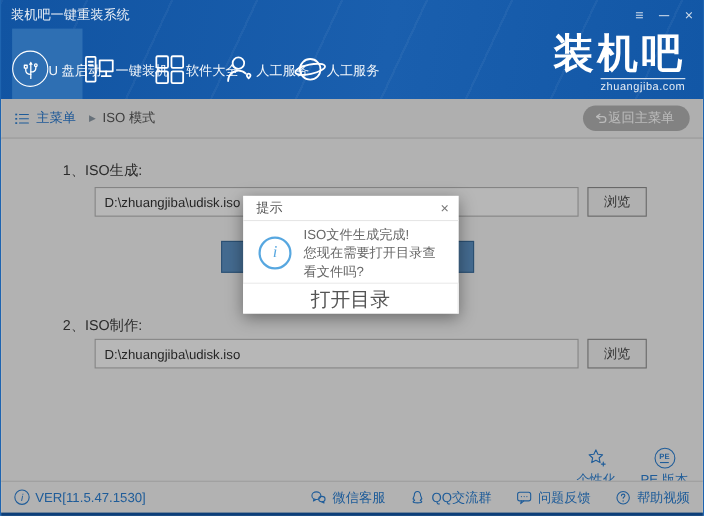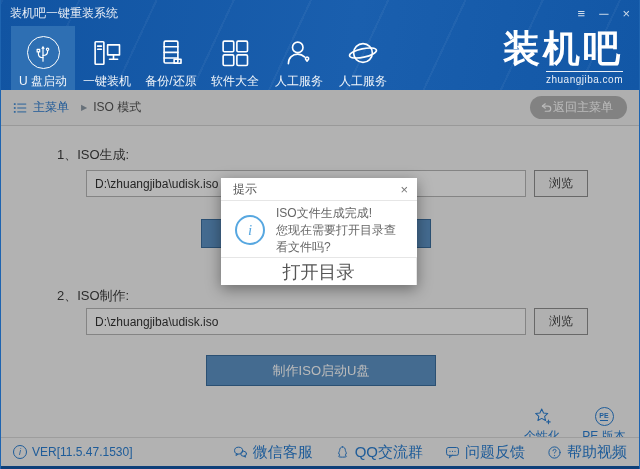--- a/index.html
+++ b/index.html
@@ -14,21 +14,21 @@
     background-image:repeating-linear-gradient(115deg, rgba(255,255,255,0.045) 0 2px, transparent 2px 70px),
                      linear-gradient(100deg,#1154a2 0%, #1a5fae 55%, #1257a6 100%);
     z-index:5; }
   .titlebar { position:absolute; top:0; left:0; right:0; height:26px; display:flex; align-items:center; padding:0 9px; }
   .win-title { color:#e9eef5; font-size:12px; }
   .win-controls { margin-left:auto; display:flex; align-items:center; gap:14px; color:#cfdcea; }
   .win-controls span { cursor:default; font-size:13px; line-height:1; }
   .ctl-min { letter-spacing:0; }
 
   .nav { position:absolute; top:26px; left:10px; height:64px; display:flex; }
-  .nav-item { width:64px; height:64px; display:flex; flex-direction:column; align-items:center; justify-content:flex-start; padding-top:9px; color:#ffffff; cursor:pointer; }
+  .nav-item { width:64px; height:64px; display:flex; flex-direction:row; align-items:center; justify-content:flex-start; padding-top:9px; color:#ffffff; cursor:pointer; }
   .nav-item.active { background:#2e6fb3; }
   .nav-icon { height:36px; display:flex; align-items:center; justify-content:center; }
   .usb-circle { width:33px; height:33px; border:1px solid #ffffff; border-radius:50%; display:flex; align-items:center; justify-content:center; }
   .nav-label { font-size:12px; margin-top:3px; white-space:nowrap; color:#f2f6fa; }
   svg.ic { stroke:#ffffff; fill:none; stroke-width:1.3; stroke-linecap:round; stroke-linejoin:round; }
 
   .logo { position:absolute; top:28px; right:16px; text-align:right; color:#fff; }
   .logo-text { font-size:37px; font-weight:bold; letter-spacing:3px; line-height:42px; color:#ffffff; font-family:"Liberation Sans","DejaVu Sans",sans-serif; }
   .logo-domain { display:inline-block; font-size:10px; color:#e8eef5; border-top:1px solid #e8eef5; padding-top:2px; margin-top:1px; letter-spacing:0.5px; }
 
@@ -51,21 +51,21 @@
   .corner { position:absolute; right:12px; top:280px; display:flex; gap:16px; }
   .corner-item { display:flex; flex-direction:column; align-items:center; gap:2px; color:#2b7fd2; cursor:pointer; width:46px; }
   .pe-circle { width:19px; height:19px; border:1.5px solid #2b7fd2; border-radius:50%; display:flex; flex-direction:column; align-items:center; justify-content:center; font-size:7px; font-weight:bold; color:#2b7fd2; line-height:1; }
   .pe-base { width:8px; border-top:1px solid #2b7fd2; margin-top:1px; }
 
   
   .footer { position:absolute; left:0; right:0; top:437px; height:29px; background:#f4f4f4; border-top:1px solid #d8d8d8; display:flex; align-items:center; padding:0 12px; color:#2b7fd2; }
   .ver { display:flex; align-items:center; gap:5px; font-size:12px; }
   .info-circle { width:14px; height:14px; border:1.2px solid #2b7fd2; border-radius:50%; display:flex; align-items:center; justify-content:center; font-size:9px; font-style:italic; }
   .flinks { margin-left:auto; display:flex; gap:22px; }
-  .flink { display:flex; align-items:center; gap:5px; cursor:pointer; font-size:15px; }
+  .flink { display:flex; align-items:center; gap:5px; cursor:pointer; font-size:12px; }
   svg.fic { stroke:#2b7fd2; fill:none; stroke-width:1.6; stroke-linecap:round; stroke-linejoin:round; }
   .bottomstrip { position:absolute; left:0; right:0; bottom:0; height:3px; background:#1257a6; }
 
   
   .overlay { position:absolute; left:0; right:0; top:90px; bottom:0; background:rgba(0,0,0,0.27); z-index:40; }
   .dialog { position:absolute; left:220px; top:178px; width:196px; height:107px; background:#ffffff; z-index:60; box-shadow:0 4px 14px rgba(0,0,0,0.4); display:flex; flex-direction:column; }
   .dlg-head { height:23px; border-bottom:1px solid #e6e6e6; display:flex; align-items:center; padding:0 9px 0 12px; }
   .dlg-title { color:#555; font-size:12px; }
   .dlg-close { margin-left:auto; color:#777; font-size:13px; cursor:pointer; line-height:1; }
   .dlg-body { flex:1; display:flex; align-items:center; gap:11px; padding:2px 12px 0 14px; }
@@ -114,32 +114,20 @@
             <line x1="4.5" y1="6.5" x2="7.5" y2="6.5"></line>
             <line x1="4.5" y1="9" x2="7.5" y2="9"></line>
             <rect x="12.5" y="5.5" width="9.5" height="8"></rect>
             <line x1="17.2" y1="13.5" x2="17.2" y2="17"></line>
             <line x1="14" y1="17" x2="20.5" y2="17"></line>
           </svg>
         </span>
         <span class="nav-label">一键装机</span>
       </div>
 
-      <div class="nav-item">
-        <span class="nav-icon">
-          <svg class="ic" width="30" height="30" viewBox="0 0 24 24">
-            <rect x="6.5" y="2.5" width="11" height="17.5" rx="1"></rect>
-            <line x1="6.5" y1="7" x2="17.5" y2="7"></line>
-            <line x1="6.5" y1="11.5" x2="17.5" y2="11.5"></line>
-            <line x1="6.5" y1="16" x2="17.5" y2="16"></line>
-            <rect x="14.5" y="17" width="5.5" height="3.2"></rect>
-          </svg>
-        </span>
-        <span class="nav-label">备份/还原</span>
-      </div>
 
       <div class="nav-item">
         <span class="nav-icon">
           <svg class="ic" width="30" height="30" viewBox="0 0 24 24">
             <rect x="2.5" y="2.5" width="8.5" height="8.5" rx="1"></rect>
             <rect x="13.5" y="2.5" width="8.5" height="8.5" rx="1"></rect>
             <rect x="2.5" y="13.5" width="8.5" height="8.5" rx="1"></rect>
             <rect x="13.5" y="13.5" width="8.5" height="8.5" rx="1"></rect>
           </svg>
         </span>
@@ -199,21 +187,20 @@
     <span class="sec-label" style="top:19px;">1、ISO生成:</span>
     <input class="path-input" style="top: 43px;" type="text" value="D:\zhuangjiba\udisk.iso">
     <button class="browse-btn" style="top:43px;">浏览</button>
 
     <button class="blue-btn gen-btn"></button>
 
     <span class="sec-label" style="top:160px;">2、ISO制作:</span>
     <input class="path-input" style="top: 181px;" type="text" value="D:\zhuangjiba\udisk.iso">
     <button class="browse-btn" style="top:181px;">浏览</button>
 
-    <button class="blue-btn make-btn">制作ISO启动U盘</button>
 
     <div class="corner">
       <div class="corner-item">
         <svg class="fic" width="19" height="19" viewBox="0 0 24 24" style="stroke-width:1.3">
           <path d="M11 2.5 l2.3 5 5.4 0.6 -4 3.7 1.1 5.3 -4.8-2.7 -4.8 2.7 1.1-5.3 -4-3.7 5.4-0.6z"></path>
           <line x1="19.5" y1="16.5" x2="19.5" y2="21"></line>
           <line x1="17.3" y1="18.8" x2="21.7" y2="18.8"></line>
         </svg>
         <span>个性化</span>
       </div>

